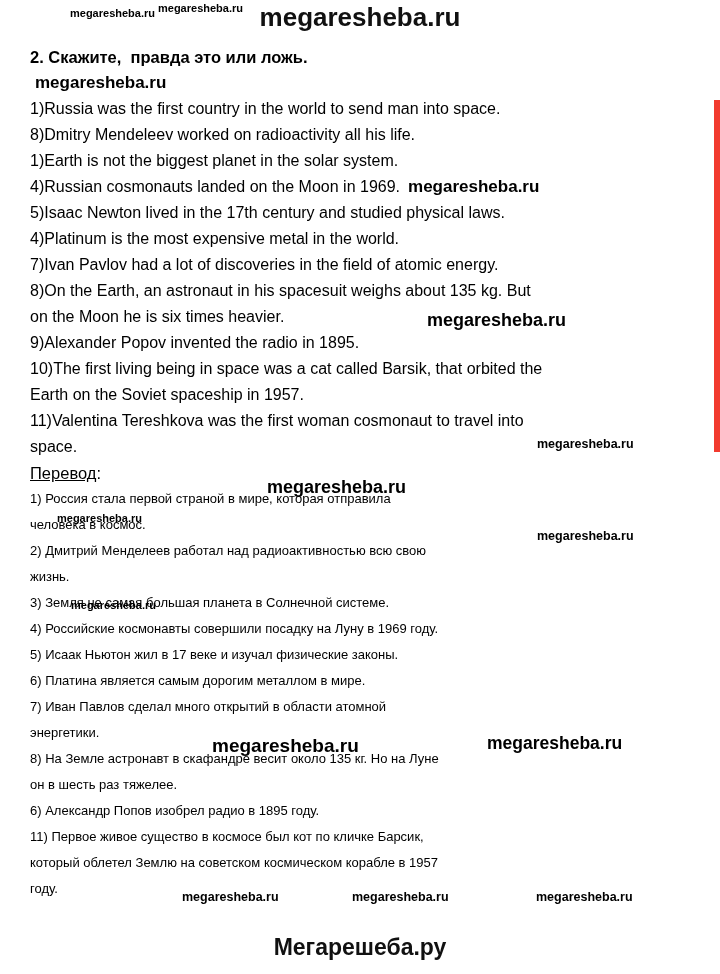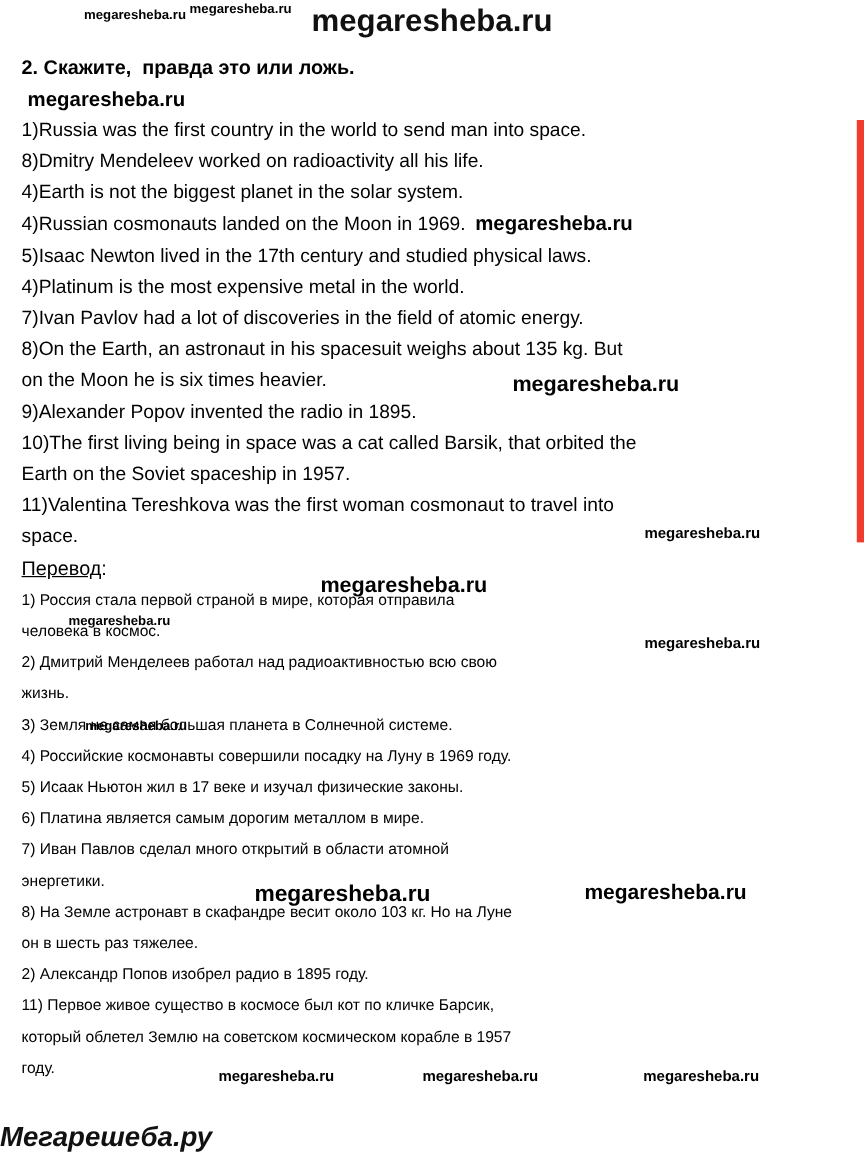--- a/index.html
+++ b/index.html
@@ -20,21 +20,21 @@
     left: 0;
     width: 100%;
     text-align: center;
     font-size: 26px;
     font-weight: bold;
     color: #111111;
   }
   .content {
     position: absolute;
     top: 44px;
-    left: 18px;
+    left: 30px;
     width: 662px;
   }
   .heading {
     font-size: 16.5px;
     font-weight: bold;
     line-height: 26px;
     white-space: pre-wrap;
   }
   .wm-line {
     font-size: 17px;
@@ -77,44 +77,44 @@
     top: 100px;
     width: 6px;
     height: 352px;
     background: #f23b2f;
   }
   .footer-title {
     position: absolute;
     top: 934px;
     left: 0;
     width: 100%;
+    text-align: center;
     font-size: 23px;
     font-weight: bold;
     color: #111111;
-    font-style: italic;
   }
 </style>
 </head>
 <body>
 
 <div class="page">
 
   <span class="wm wm-xs" style="left:70px; top:7px;">megaresheba.ru</span>
   <span class="wm wm-xs" style="left:158px; top:2px;">megaresheba.ru</span>
 
   <div class="site-title">megaresheba.ru</div>
 
   <div class="content">
     <p class="heading">2. Скажите,  правда это или ложь.</p>
     <p class="wm-line">megaresheba.ru</p>
 
     <div class="list list-en">
       <p>1)Russia was the first country in the world to send man into space.</p>
       <p>8)Dmitry Mendeleev worked on radioactivity all his life.</p>
-      <p>4)Earth is not the biggest planet in the solar system.</p>
+      <p>1)Earth is not the biggest planet in the solar system.</p>
       <p><span>4)Russian cosmonauts landed on the Moon in 1969.</span><span class="wm-inline">megaresheba.ru</span></p>
       <p>5)Isaac Newton lived in the 17th century and studied physical laws.</p>
       <p>4)Platinum is the most expensive metal in the world.</p>
       <p>7)Ivan Pavlov had a lot of discoveries in the field of atomic energy.</p>
       <p>8)On the Earth, an astronaut in his spacesuit weighs about 135 kg. But
 on the Moon he is six times heavier.</p>
       <p>9)Alexander Popov invented the radio in 1895.</p>
       <p>10)The first living being in space was a cat called Barsik, that orbited the
 Earth on the Soviet spaceship in 1957.</p>
       <p>11)Valentina Tereshkova was the first woman cosmonaut to travel into
@@ -127,23 +127,23 @@
       <p>1) Россия стала первой страной в мире, которая отправила
 человека в космос.</p>
       <p>2) Дмитрий Менделеев работал над радиоактивностью всю свою
 жизнь.</p>
       <p>3) Земля не самая большая планета в Солнечной системе.</p>
       <p>4) Российские космонавты совершили посадку на Луну в 1969 году.</p>
       <p>5) Исаак Ньютон жил в 17 веке и изучал физические законы.</p>
       <p>6) Платина является самым дорогим металлом в мире.</p>
       <p>7) Иван Павлов сделал много открытий в области атомной
 энергетики.</p>
-      <p>8) На Земле астронавт в скафандре весит около 103 кг. Но на Луне
+      <p>8) На Земле астронавт в скафандре весит около 135 кг. Но на Луне
 он в шесть раз тяжелее.</p>
-      <p>2) Александр Попов изобрел радио в 1895 году.</p>
+      <p>6) Александр Попов изобрел радио в 1895 году.</p>
       <p>11) Первое живое существо в космосе был кот по кличке Барсик,
 который облетел Землю на советском космическом корабле в 1957
 году.</p>
     </div>
   </div>
 
   <span class="wm wm-lg" style="left:427px; top:310px;">megaresheba.ru</span>
   <span class="wm wm-sm" style="left:537px; top:437px;">megaresheba.ru</span>
   <span class="wm wm-lg" style="left:267px; top:477px;">megaresheba.ru</span>
   <span class="wm wm-xs" style="left:57px;  top:512px;">megaresheba.ru</span>

